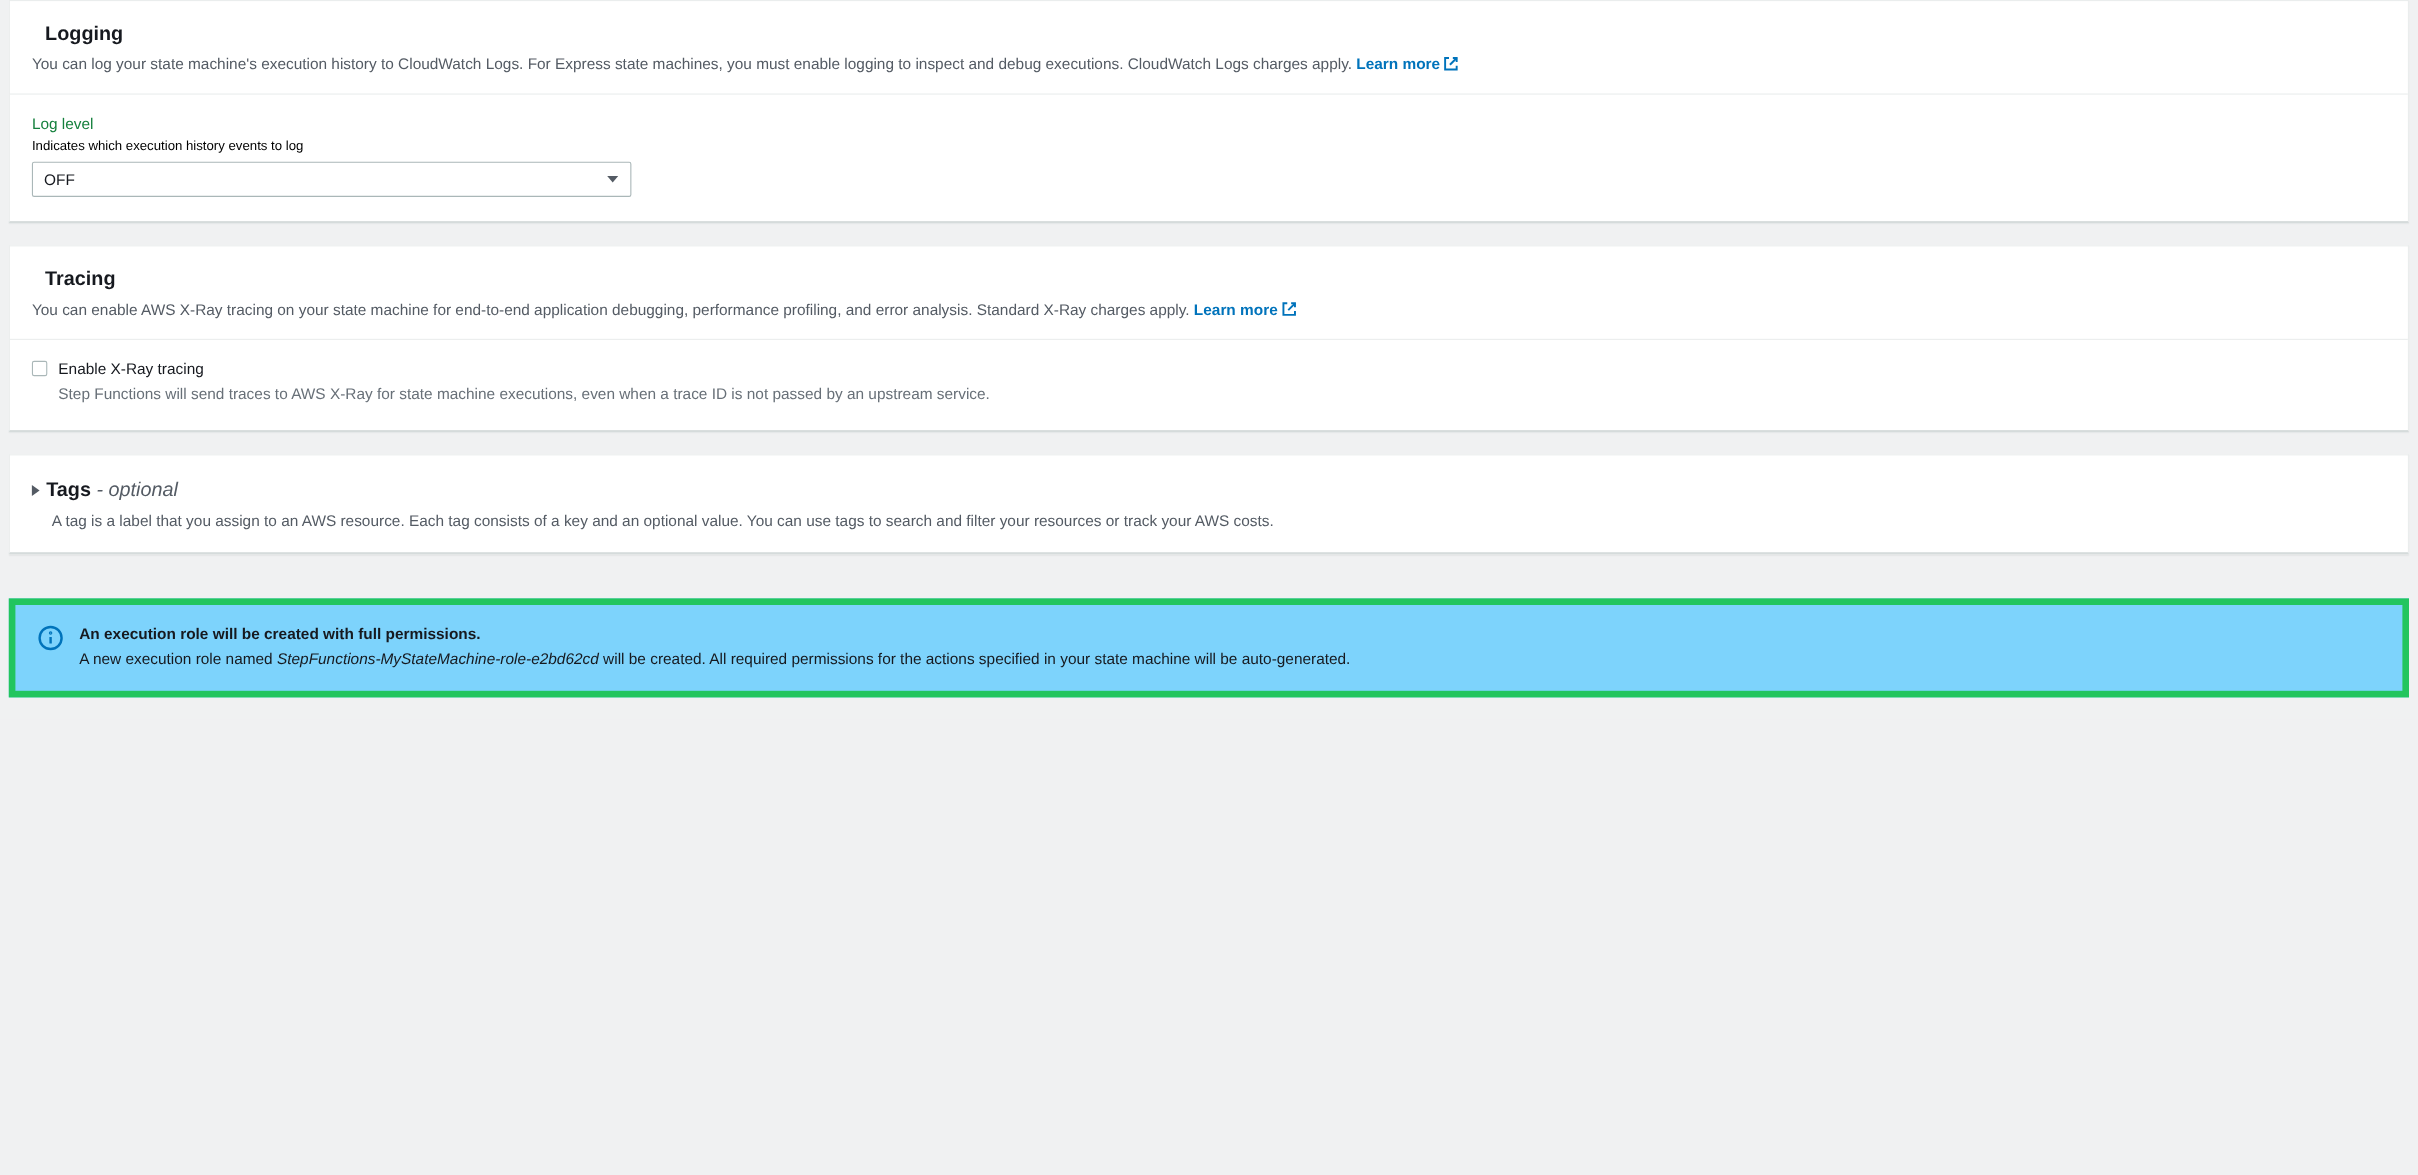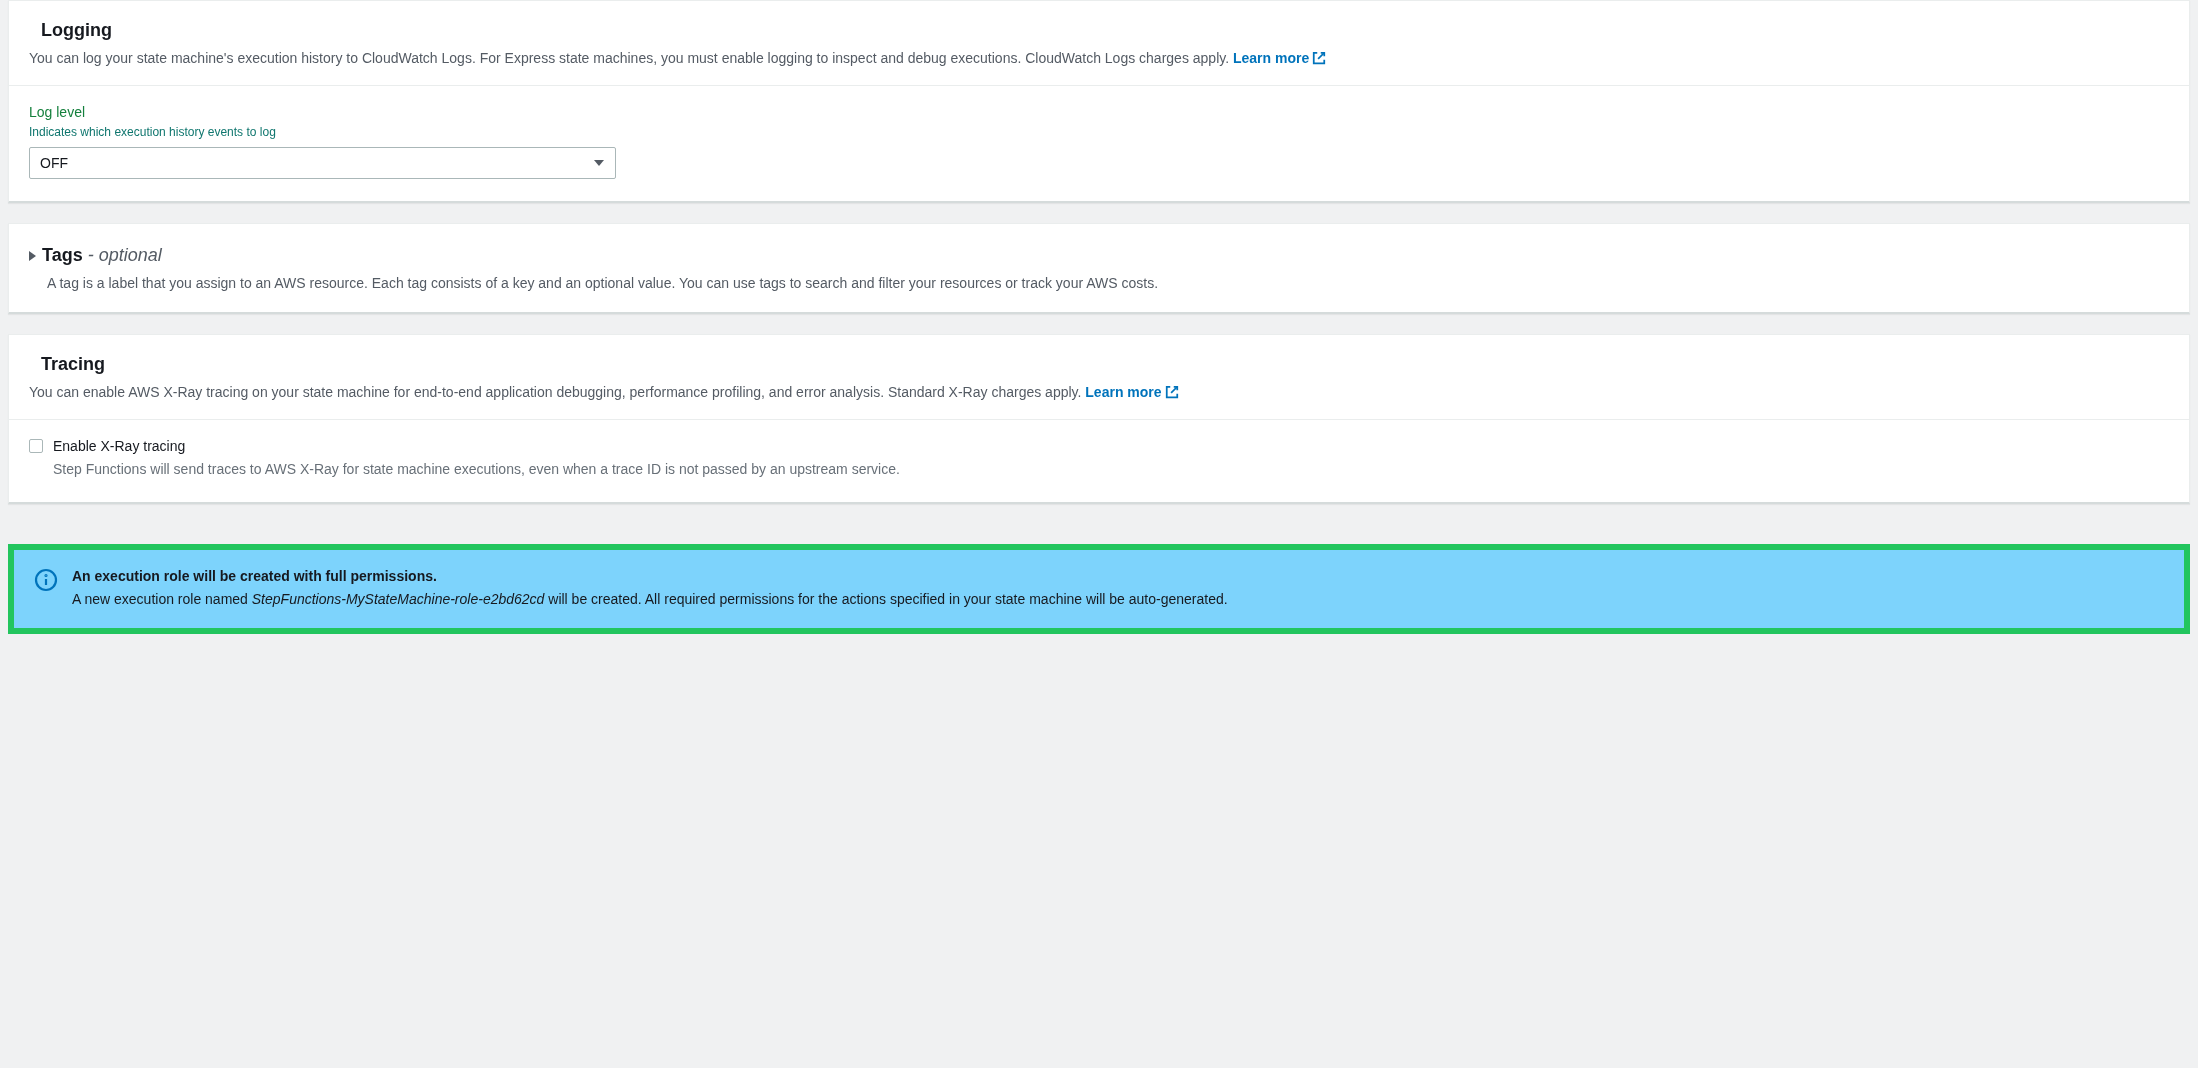--- a/index.html
+++ b/index.html
@@ -36,27 +36,27 @@
   }
   .panel-body {
     padding: 16px 20px 22px 20px;
   }
   .field-label {
     font-weight: 400;
     color: #15803d;
     font-size: 14px;
   }
   .field-hint {
-    color: #0f766e;
+    color: #000000;
     font-size: 12px;
     margin-bottom: 6px;
   }
   .select-wrap {
     position: relative;
-    width: 587px;
+    width: 545px;
     max-width: 100%;
   }
   .select-box {
     width: 100%;
     height: 32px;
     border: 1px solid #aab7b8;
     border-radius: 2px;
     background: #fff;
     padding: 0 30px 0 10px;
     font-size: 14px;
@@ -244,51 +244,51 @@
       <div class="field-hint">Indicates which execution history events to log</div>
       <div class="select-wrap">
         <button type="button" class="select-box">
           <span>OFF</span>
         </button>
         <span class="select-caret"></span>
       </div>
     </div>
   </div>
 
-  <div class="panel tags-panel">
-    <div class="tags-header">
-      <div class="tags-title-row">
-        <span class="expander-icon"></span>
-        <span>
-          <span class="tags-title">Tags</span><span class="tags-title tags-optional"> - optional</span>
-        </span>
-      </div>
-      <div class="tags-desc">A tag is a label that you assign to an AWS resource. Each tag consists of a key and an optional value. You can use tags to search and filter your resources or track your AWS costs.</div>
-    </div>
-  </div>
-
   <div class="panel">
     <div class="panel-header">
       <div class="panel-title">Tracing</div>
       <div class="panel-desc">
         <span>You can enable AWS X-Ray tracing on your state machine for end-to-end application debugging, performance profiling, and error analysis. Standard X-Ray charges apply. </span><a class="link"><span>Learn more</span><span class="external-icon"><svg width="14" height="14" viewBox="0 0 16 16" fill="none" stroke="#0073bb" stroke-width="2">
                 <path d="M6 2H2v12h12v-4"></path>
                 <path d="M10 2h4v4"></path>
                 <path d="M14 2L7 9"></path>
               </svg></span></a>
       </div>
     </div>
     <div class="panel-body">
       <div class="checkbox-row">
         <div class="checkbox-box"></div>
         <div>
           <div class="checkbox-label">Enable X-Ray tracing</div>
           <div class="checkbox-sub">Step Functions will send traces to AWS X-Ray for state machine executions, even when a trace ID is not passed by an upstream service.</div>
         </div>
       </div>
+    </div>
+  </div>
+
+  <div class="panel tags-panel">
+    <div class="tags-header">
+      <div class="tags-title-row">
+        <span class="expander-icon"></span>
+        <span>
+          <span class="tags-title">Tags</span><span class="tags-title tags-optional"> - optional</span>
+        </span>
+      </div>
+      <div class="tags-desc">A tag is a label that you assign to an AWS resource. Each tag consists of a key and an optional value. You can use tags to search and filter your resources or track your AWS costs.</div>
     </div>
   </div>
 
   <div class="alert-box">
     <span class="info-icon">
       <svg width="24" height="24" viewBox="0 0 24 24" fill="none" stroke="#0073bb" stroke-width="2.2">
         <circle cx="12" cy="12" r="10"></circle>
         <line x1="12" y1="11" x2="12" y2="17"></line>
         <circle cx="12" cy="7.5" r="0.5" fill="#0073bb" stroke="#0073bb"></circle>
       </svg>

